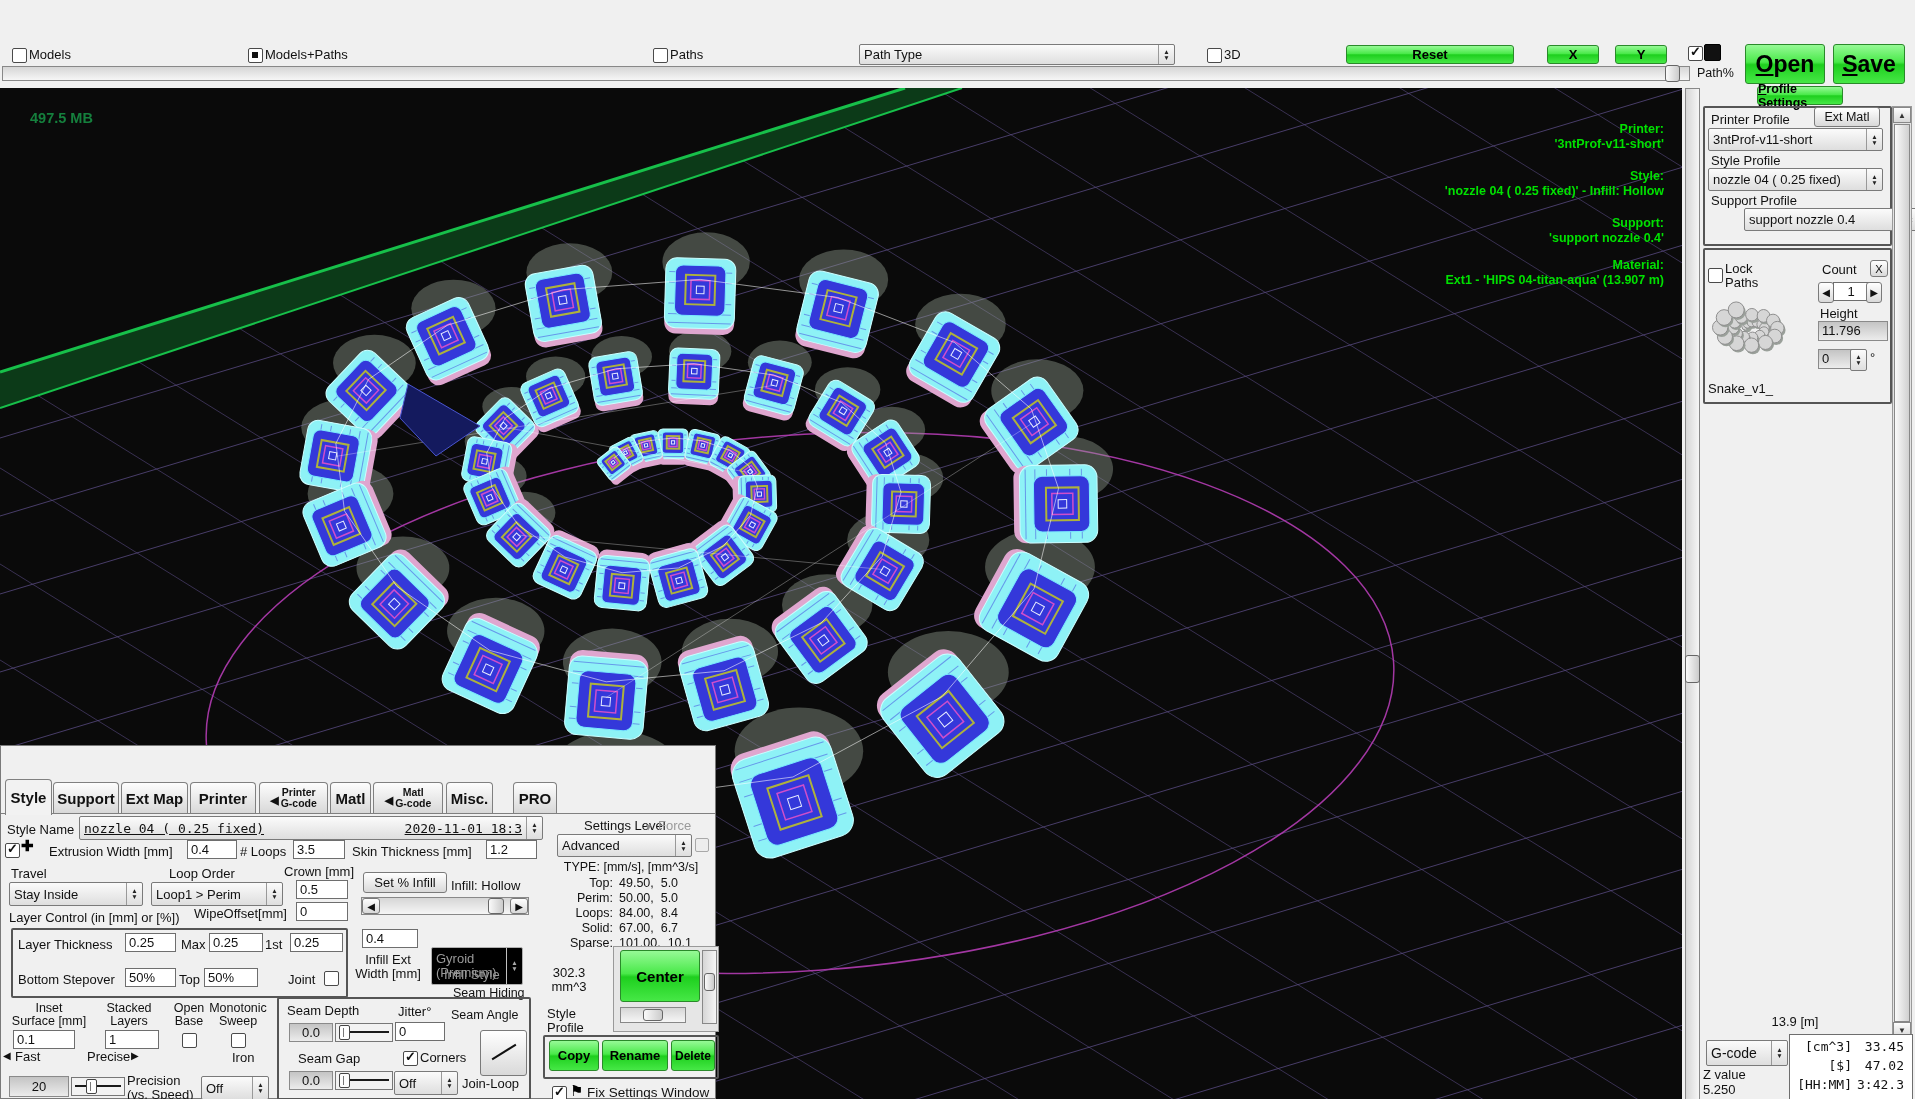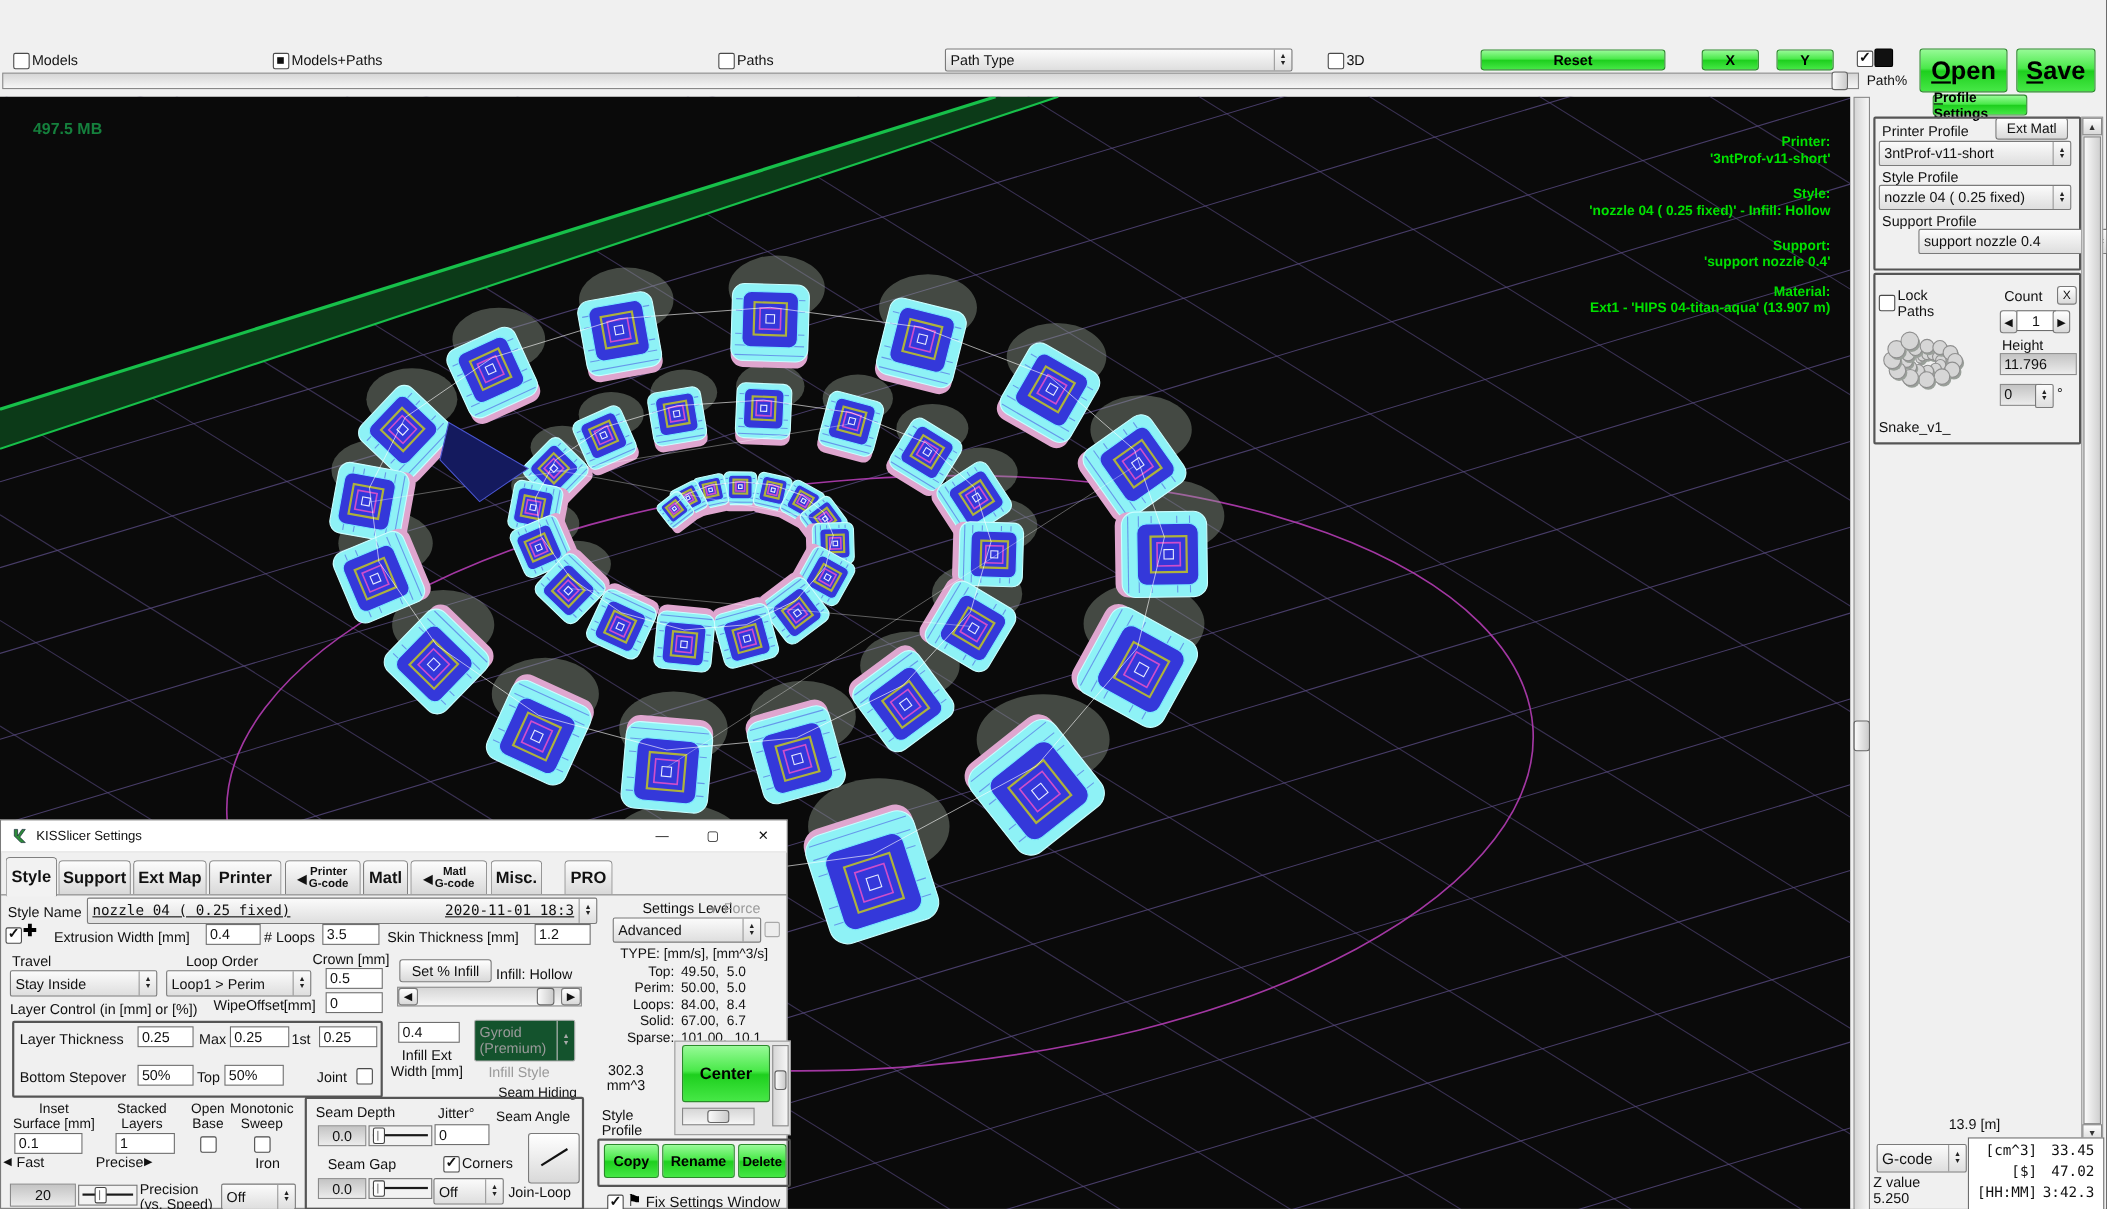--- a/index.html
+++ b/index.html
@@ -15,21 +15,21 @@
   .menubar{position:absolute;left:0;top:25px;width:1915px;height:18px;background:#f0f0f0;border-bottom:1px solid #c8c8c8;display:flex;align-items:center;}
   .menu-item{padding:0 13px;font-size:12.5px;}
   
   .btn{background:linear-gradient(180deg,#ffffff,#d9d9d9);border:1px solid #7a7a7a;border-radius:3px;display:flex;align-items:center;justify-content:center;}
   .btn-green{background:linear-gradient(180deg,#96fa96 0%,#4ae94a 45%,#1ecf1e 52%,#46e846 100%);border:1px solid #2a8a2a;border-radius:3px;color:#000;display:flex;align-items:center;justify-content:center;font-weight:bold;}
   .combo{display:flex;align-items:center;background:linear-gradient(180deg,#fbfbfb,#dedede);border:1px solid #7a7a7a;border-radius:2px;}
   .combo .ct{flex:1;padding:0 4px;white-space:nowrap;overflow:hidden;}
   .spin{width:15px;align-self:stretch;border-left:1px solid #999;display:flex;flex-direction:column;align-items:center;justify-content:center;color:#222;}
   .spin::before{content:"▲";font-size:6.5px;line-height:6px;}
   .spin::after{content:"▼";font-size:6.5px;line-height:6px;}
-  .combo.dis{color:#9a9a9a;background:#14532d;border-color:#b0b0b0;}
+  .combo.dis{color:#9a9a9a;background:#000000;border-color:#b0b0b0;margin-top:20px;}
   .combo.dis .spin{color:#aaa;border-left-color:#c0c0c0;}
   .field{background:#fff;border:1px solid #6e6e6e;padding:0 3px;font-size:13px;line-height:17px;white-space:nowrap;}
   .well{background:linear-gradient(180deg,#c4c4c4,#ececec);border:1px solid #8a8a8a;padding:0 3px;font-size:13px;line-height:17px;}
   .cb{width:13px;height:13px;background:#fff;border:1px solid #4a4a4a;border-radius:2px;}
   .cb.on::after{content:"✓";position:absolute;left:1px;top:-3px;font-size:13px;font-weight:bold;color:#111;}
   .cb.dot::after{content:"";position:absolute;left:3px;top:3px;width:6px;height:6px;background:#111;}
   .cb.dis{border-color:#a8a8a8;background:#ededed;}
   .lbl{white-space:nowrap;}
   .grey{color:#9a9a9a;}
   .groupbox{border:2px solid #555;border-radius:2px;background:transparent;}
@@ -914,35 +914,20 @@
         <span class="stat-u">[$]</span>
         <span class="stat-v">47.02</span>
       </div>
       <div class="stat-row">
         <span class="stat-u">[HH:MM]</span>
         <span class="stat-v">3:42.3</span>
       </div>
     </div>
 
   <div class="dialog">
-    <div class="dlg-title">
-      <svg class="abs" style="left:9px;top:6px" width="16" height="16">
-        <path d="M3,2 L6,2 L6,8 L10,2 L13,2 L8,9 L13,14 L9,14 L3,8 Z" fill="#2e8b3a" stroke="#123" stroke-width="0.6"></path>
-      </svg>
-      <span class="ttl">KISSlicer Settings</span>
-      <div class="dcap" style="left:578px">
-          <span class="icon-min"></span>
-        </div>
-      <div class="dcap" style="left:624px">
-          <span class="icon-max"></span>
-        </div>
-      <div class="dcap" style="left:670px">
-          <span class="icon-close"></span>
-        </div>
-    </div>
     <div id="tabs">
         <div class="tab active" style="left: 4px; width: 47px;">
           <span>Style</span>
         </div>
         <div class="tab" style="left: 52px; width: 66px;">
           <span>Support</span>
         </div>
         <div class="tab" style="left: 120px; width: 67px;">
           <span>Ext Map</span>
         </div>

